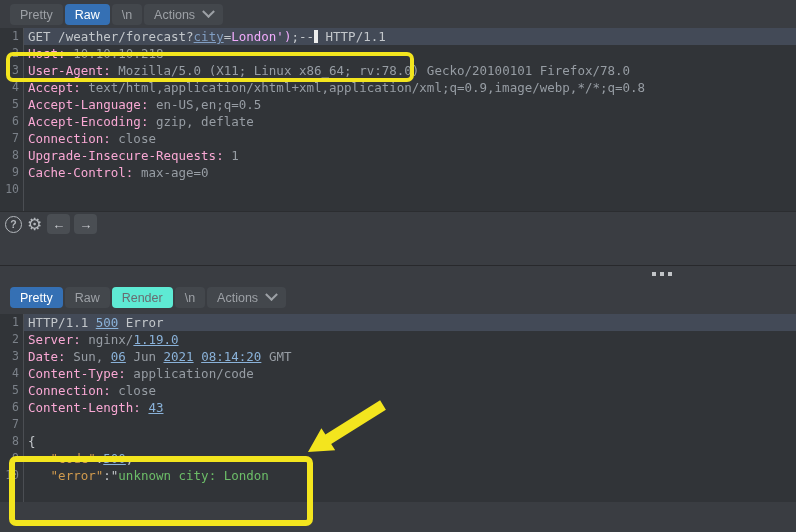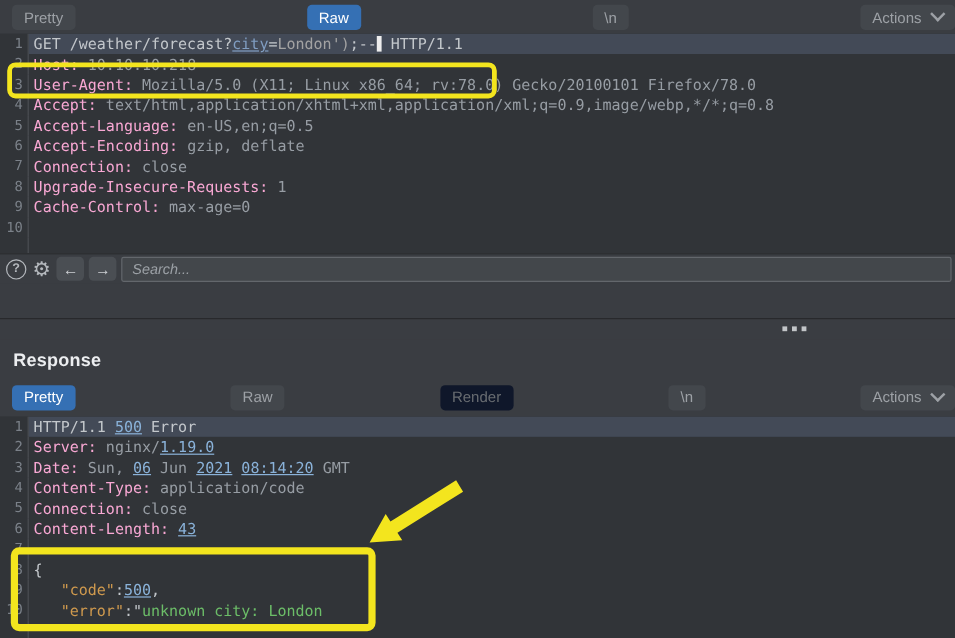--- a/index.html
+++ b/index.html
@@ -9,29 +9,29 @@
     -webkit-font-smoothing:antialiased;
   }
   .panel{display:flex;flex-direction:column;}
   #request-panel{height:265px;}
   #response-panel{height:250px;}
 
   .title-row{padding:7px 0 0 11px;height:25px;box-sizing:border-box;}
   #response-panel .title-row{padding-top:9px;height:34px;}
   .section-title{font-size:15px;font-weight:bold;color:#eceef0;letter-spacing:.2px;}
 
-  .tabbar{display:flex;align-items:flex-start;gap:2px;padding:4px 0 0 10px;height:28px;box-sizing:border-box;justify-content:space-between;}
+  .tabbar{display:flex;align-items:flex-start;gap:2px;padding:4px 0 0 10px;height:28px;box-sizing:border-box;}
   #response-panel .tabbar{height:31px;}
   .chip{
     display:inline-flex;align-items:center;height:21px;padding:0 10px;
     border-radius:4px;font-size:12.5px;background:#43474c;color:#9da1a6;
     cursor:default;box-sizing:border-box;
   }
   .chip.selected{background:#3570b4;color:#ffffff;}
-  .chip.disabled{background:#0f172a;color:#686c71;}
+  .chip.disabled{background:#5eead4;color:#686c71;}
   .chev{
     width:7px;height:7px;border-right:2px solid currentColor;border-bottom:2px solid currentColor;
     transform:rotate(45deg) translate(-2px,-2px);margin-left:9px;display:inline-block;
   }
 
   .editor{
     background:#313438;display:flex;flex-direction:column;overflow:hidden;
     font-family:"DejaVu Sans Mono","Liberation Mono",monospace;font-size:12.5px;
   }
   #request-panel .editor{height:183px;}
@@ -43,21 +43,21 @@
     color:#7b8189;font-size:11.5px;line-height:17px;
     border-right:1px solid #4b4e53;box-sizing:content-box;
   }
   .code{flex:1;line-height:17px;padding-left:4px;white-space:pre;color:#c3c7cb;}
   .code.sel{background:#434a57;}
   .c-p{color:#c3c7cb;} 
   .c-h{color:#f9a8d4;} 
   .c-v{color:#979da4;} 
   .c-b{color:#8ab2d9;text-decoration:underline;} 
   .c-bl{color:#819ec2;text-decoration:underline;}
-  .c-o{color:#a3a3a3;text-align:center;} 
+  .c-o{color:#f0abfc;text-align:center;} 
   .c-k{color:#d09a4e;} 
   .c-g{color:#6cbd68;} 
   .caret{display:inline-block;width:4px;height:13px;background:#ededed;vertical-align:-2px;}
 
   .searchbar{
     height:25px;display:flex;align-items:center;gap:4px;
     padding:0 3px;background:#3a3d42;border-top:1px solid #2b2d30;box-sizing:border-box;
   }
   .round-icon{
     width:15px;height:15px;border:1.5px solid #b4b8bd;border-radius:50%;
@@ -153,36 +153,32 @@
     </div>
   <div class="searchbar">
     <span class="round-icon">?</span>
     <span class="gear">⚙</span>
     <span class="nav-btn">
         <span>←</span>
       </span>
     <span class="nav-btn">
         <span>→</span>
       </span>
-    <input class="search-input" placeholder="Search..." style="">
   </div>
 </div>
 
 <div id="splitter">
   <span class="dots">
       <i></i>
       <i></i>
       <i></i>
     </span>
 </div>
 
 <div class="panel" id="response-panel">
-  <div class="title-row">
-    <span class="section-title">Response</span>
-  </div>
   <div class="tabbar" id="response-tabbar">
       <span class="chip selected">
         <span>Pretty</span>
       </span>
       <span class="chip normal">
         <span>Raw</span>
       </span>
       <span class="chip disabled">
         <span>Render</span>
       </span>

